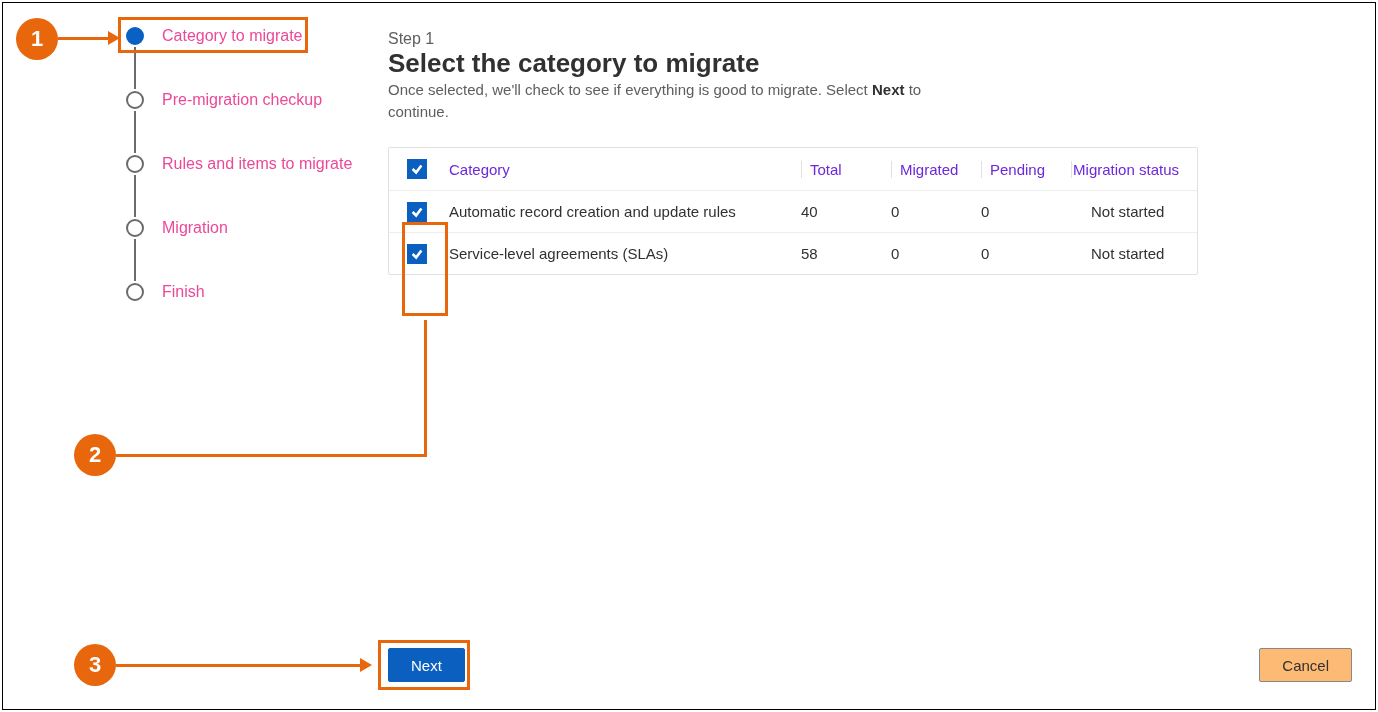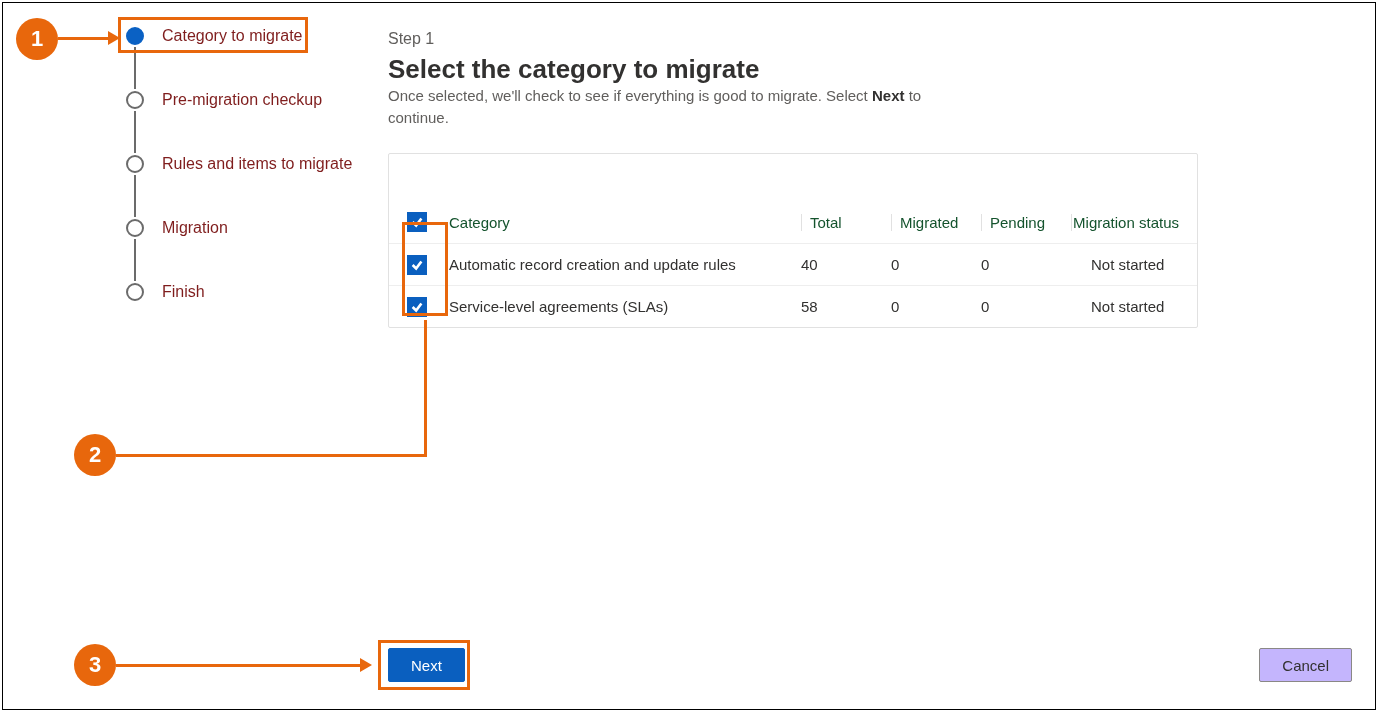--- a/index.html
+++ b/index.html
@@ -49,36 +49,35 @@
     left: 8px;
     top: 22px;
     width: 2px;
     height: 42px;
     background: #6b6b6b;
   }
   .step-row:last-child .connector { display: none; }
   .step-label {
     margin-left: 18px;
     font-size: 16px;
-    color: #7f1d1d;
+    color: #ec4899;
     white-space: nowrap;
     line-height: 22px;
   }
 
   
   .main {
     position: absolute;
     left: 388px;
     top: 30px;
     width: 820px;
   }
   .step-num {
     font-size: 16px;
     color: #605e5c;
-    margin-bottom: 6px;
   }
   .title {
     font-size: 26px;
     font-weight: 600;
   }
   .desc {
     font-size: 15px;
     line-height: 22px;
     color: #605e5c;
     max-width: 540px;
@@ -92,21 +91,21 @@
     border-radius: 2px;
     width: 810px;
   }
   .trow {
     display: flex;
     align-items: center;
     height: 42px;
     border-top: 1px solid #eee;
     padding: 0 18px;
   }
-  .trow.header { border-top: none; color:#14532d; font-size:14px;margin-top:47px;}
+  .trow.header { border-top: none; color:#6d28d9; font-size:14px;}
   .cell-chk { width: 42px; display:flex; align-items:center;}
   .cell-cat { flex: 0 0 352px; font-size:15px; }
   .cell-num { flex: 0 0 90px; font-size:15px; border-left:1px solid #eee; padding-left:8px;}
   .cell-stat { flex: 1; font-size:15px; border-left:1px solid #eee; padding-left:0; text-align:right;}
   .trow.header .cell-num, .trow.header .cell-stat { border-left:1px solid #e1e1e1; }
   .trow:not(.header) .cell-num, .trow:not(.header) .cell-stat { border-left: none; }
   .trow:not(.header) .cell-stat { text-align:left; padding-left: 20px;}
   .trow:not(.header) .cell-num { padding-left: 0;}
 
   .chkbox {
@@ -129,21 +128,21 @@
     display:flex; align-items:center; justify-content:center;
   }
   .btn-primary {
     left: 388px; top: 648px;
     background: #0a5fbf;
     color: #fff;
     border: 1px solid #0a5fbf;
   }
   .btn-secondary {
     right: 26px; top: 648px;
-    background: #c4b5fd;
+    background: #fdba74;
     color: #323130;
     border: 1px solid #8a8886;
   }
 
   
   .callout-badge {
     position: absolute;
     width: 42px; height: 42px;
     border-radius: 50%;
     background: #e8670c;

